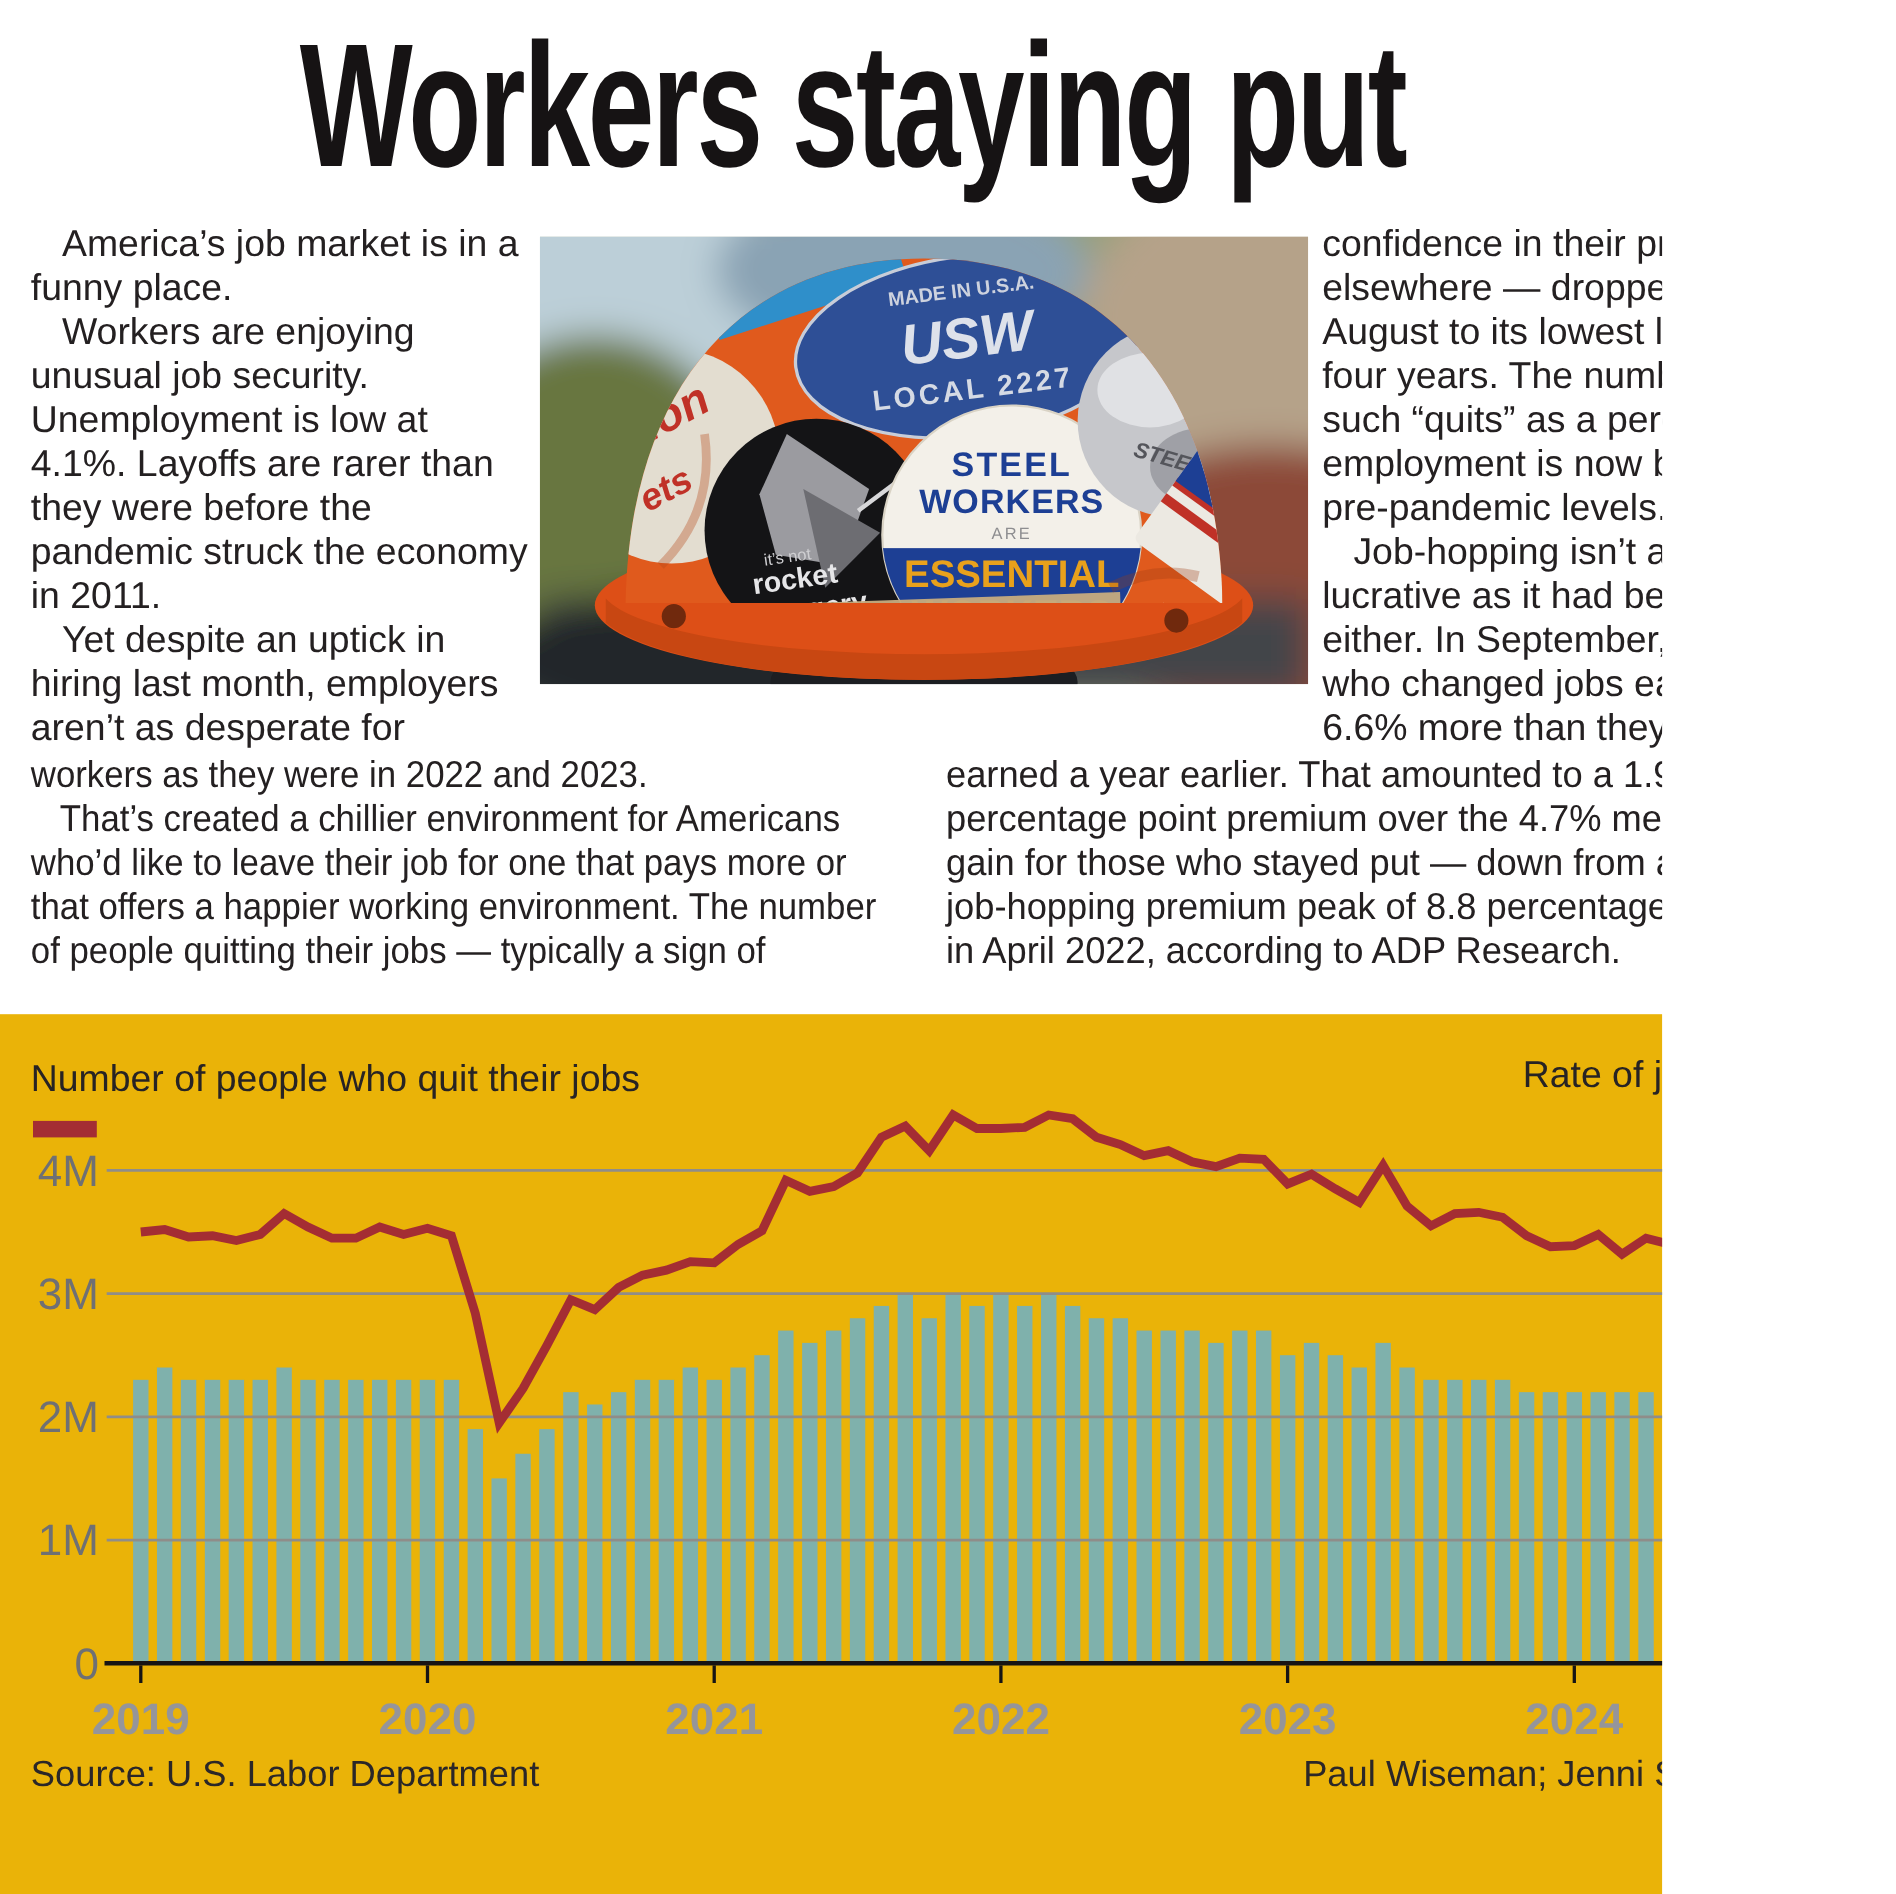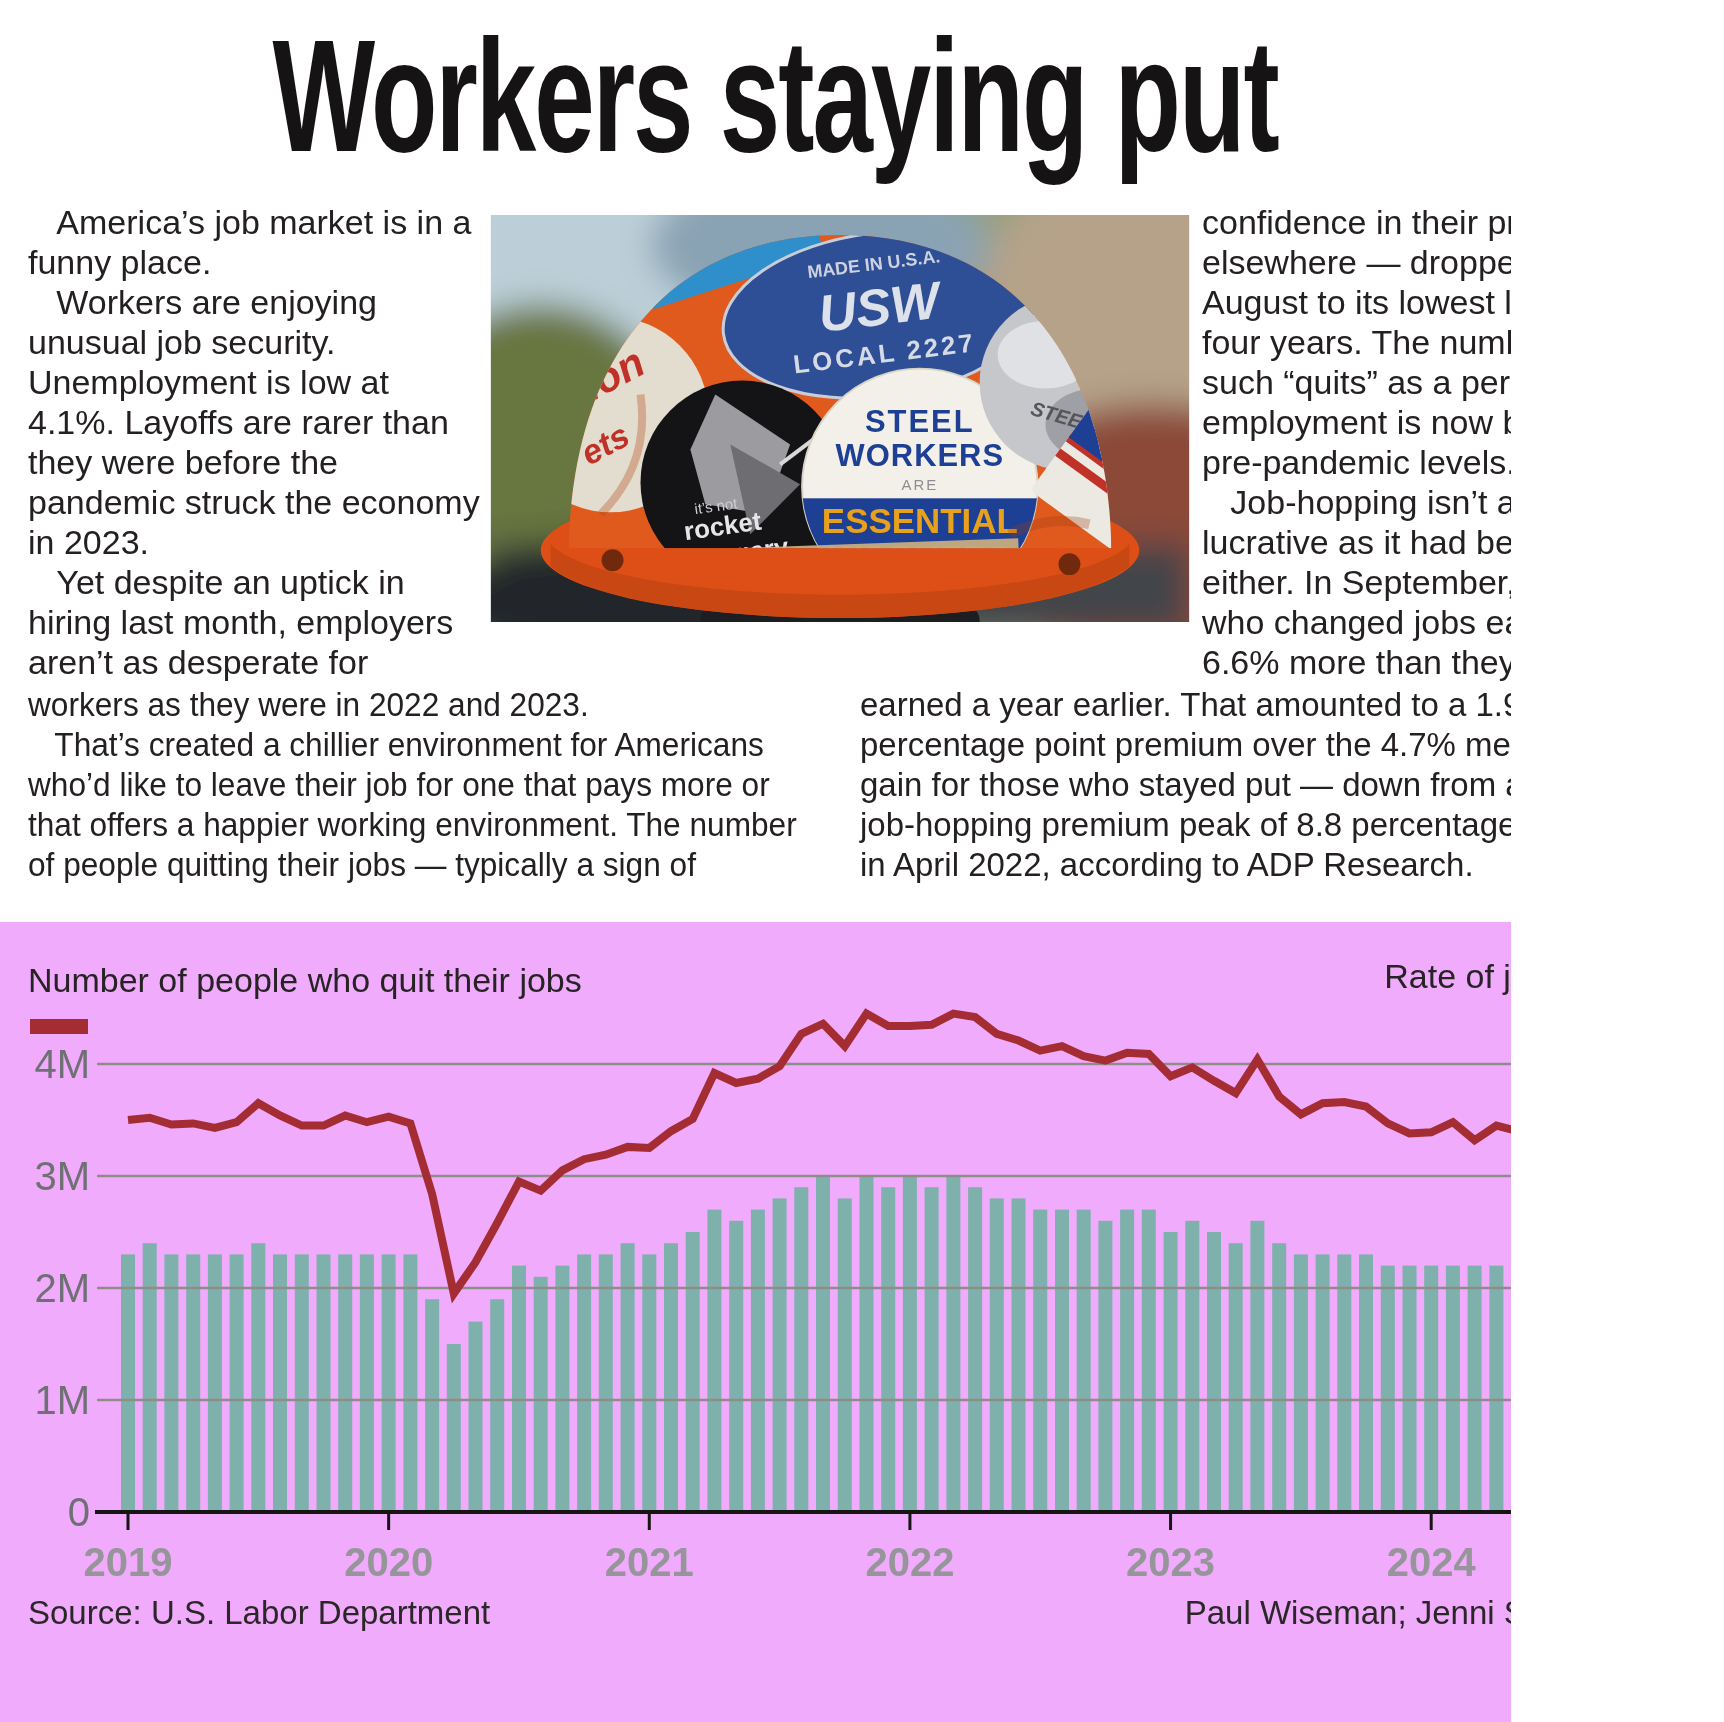--- a/index.html
+++ b/index.html
@@ -11,21 +11,21 @@
          letter-spacing:-3px;transform:scaleX(.68);transform-origin:50% 0;white-space:nowrap;}
   
   .txtblock{position:absolute;font-size:34px;line-height:40px;white-space:pre-wrap;color:#242021;}
   #col-left{left:28px;top:202px;width:470px;}
   #col-right{left:1202px;top:202px;width:505px;}
   #cont-left{left:28px;top:684px;width:900px;transform:scaleX(.93);transform-origin:0 0;}
   #cont-right{left:860px;top:684px;width:850px;transform:scaleX(.97);transform-origin:0 0;}
   
   #photo{position:absolute;left:490px;top:215px;width:700px;height:407px;}
   
-  #chart-panel{position:absolute;left:0;top:922px;width:1724px;height:800px;background:#f0abfc;}
+  #chart-panel{position:absolute;left:0;top:922px;width:1724px;height:800px;background:#eab308;}
   #plot{position:absolute;left:0;top:0;width:1724px;height:800px;}
   .t-legend{font:400 34px "Liberation Sans",sans-serif;fill:#272324;}
   .t-src{font:400 33px "Liberation Sans",sans-serif;fill:#2b2728;}
   .ax{font:400 40px "Liberation Sans",sans-serif;fill:#6f7074;}
   .yr{font:700 40px "Liberation Sans",sans-serif;fill:#95959a;}
   .stk{font-family:"Liberation Sans",sans-serif;}
 </style>
 </head>
 <body>
 
@@ -34,21 +34,21 @@
   <div id="title">Workers staying put</div>
 
   <div id="col-left" class="txtblock">   America’s job market is in a
 funny place.
    Workers are enjoying
 unusual job security.
 Unemployment is low at
 4.1%. Layoffs are rarer than
 they were before the
 pandemic struck the economy
-in 2023.
+in 2011.
    Yet despite an uptick in
 hiring last month, employers
 aren’t as desperate for</div>
   <div id="col-right" class="txtblock">confidence in their prospects
 elsewhere — dropped in
 August to its lowest level in
 four years. The number of
 such “quits” as a percentage of
 employment is now below
 pre-pandemic levels.

